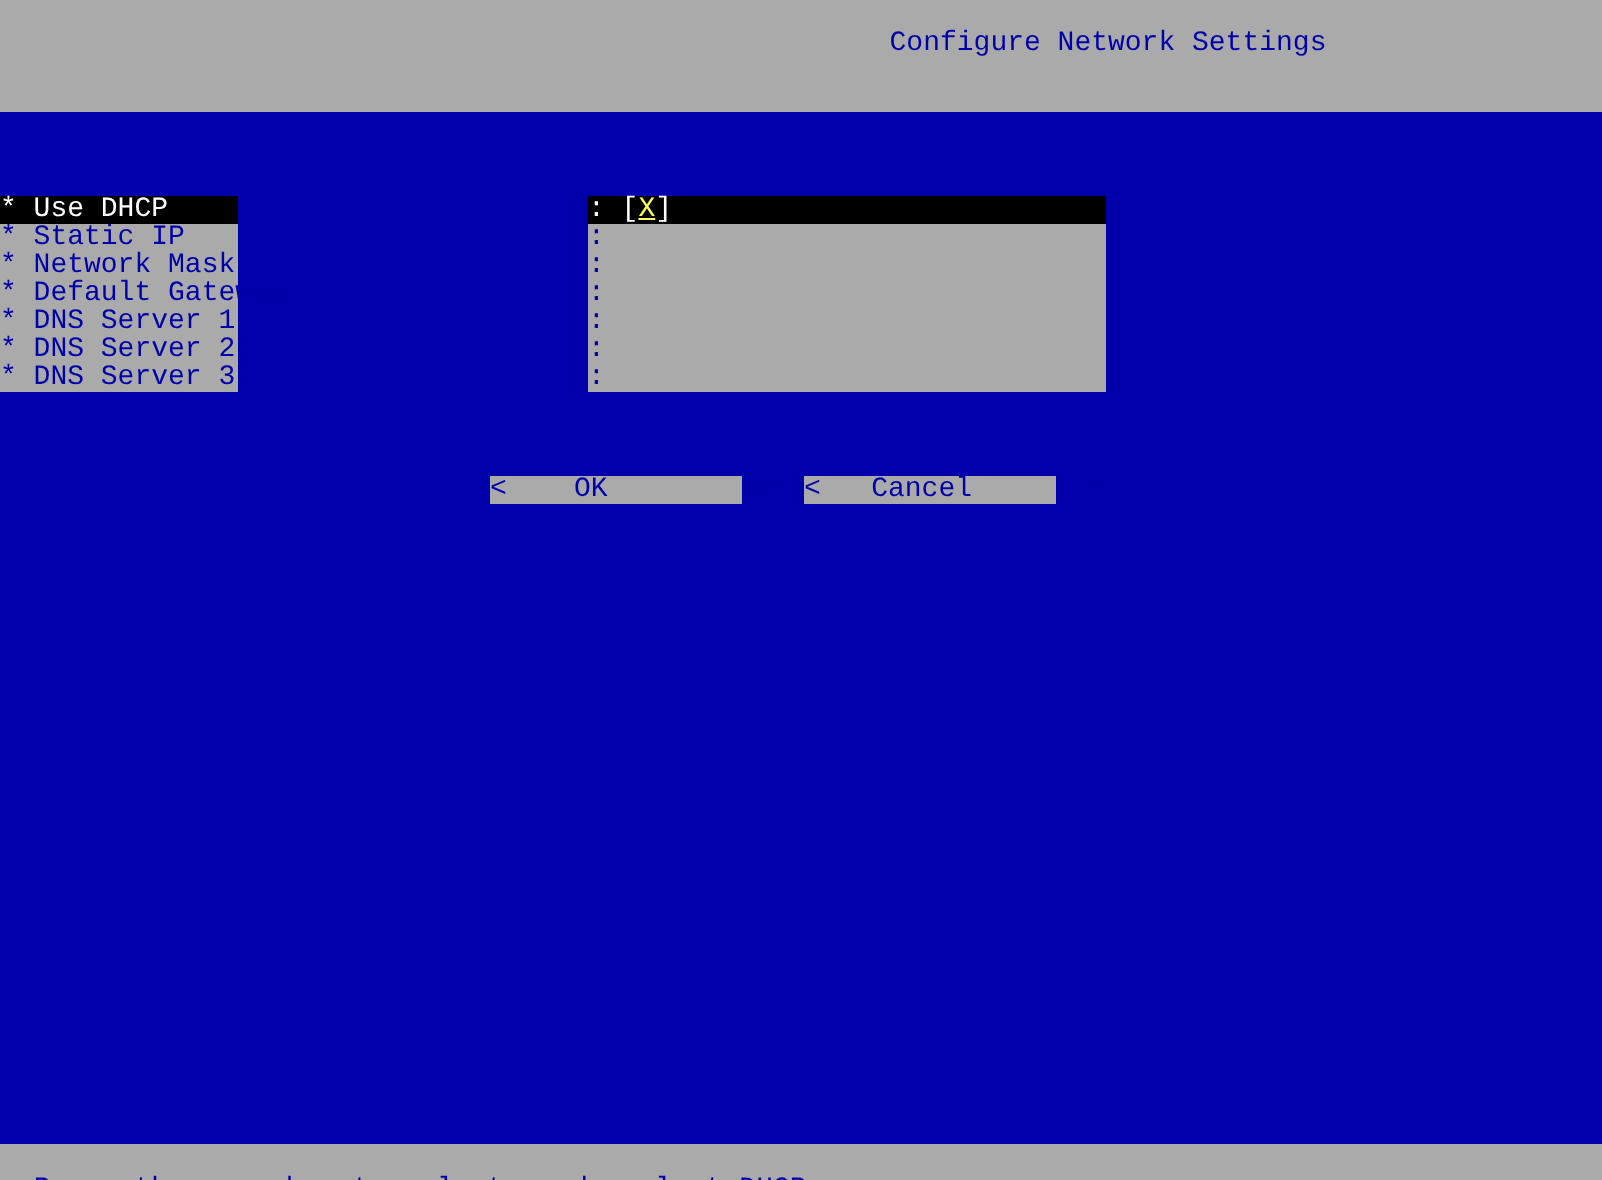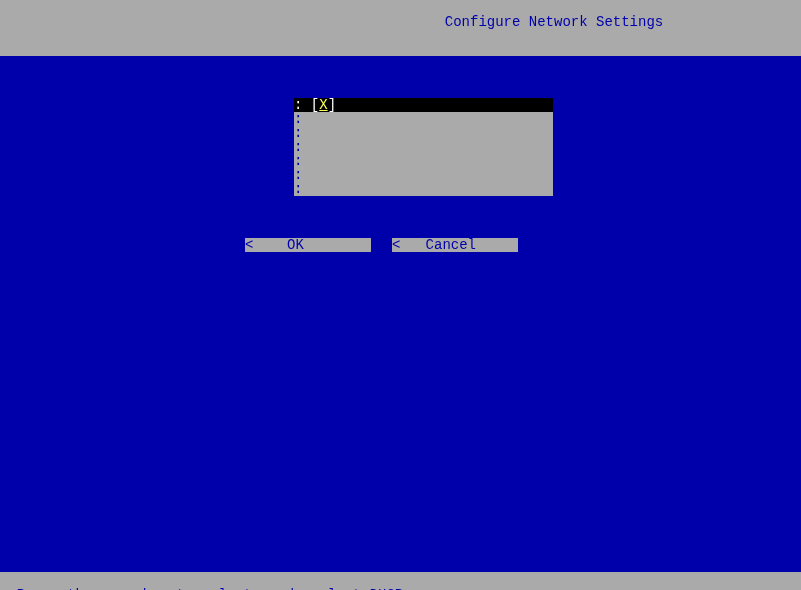--- a/index.html
+++ b/index.html
@@ -76,21 +76,21 @@
     }
     .field-value.normal {
       background: #aaaaaa;
       color: #0000aa;
     }
     .buttons-container {
       position: absolute;
       top: 182px;
       left: 245px;
       display: flex;
-      gap: 21px;
+      gap: 31px;
     }
     .button {
       background: #aaaaaa;
       color: #0000aa;
       width: 126px;
       height: 14px;
       line-height: 14px;
       white-space: pre;
       cursor: pointer;
     }
@@ -108,20 +108,29 @@
     }
   </style>
 </head>
 <body>
 
 <div class="header">
   <span>Configure Network Settings</span>
 </div>
 
 <div class="main">
+  <div class="fields-container">
+    <div class="field-label selected">* Use DHCP</div>
+    <div class="field-label normal">* Static IP</div>
+    <div class="field-label normal">* Network Mask</div>
+    <div class="field-label normal">* Default Gateway</div>
+    <div class="field-label normal">* DNS Server 1</div>
+    <div class="field-label normal">* DNS Server 2</div>
+    <div class="field-label normal">* DNS Server 3</div>
+  </div>
 
   <div class="values-container">
     <div class="field-value selected"><span>: [</span><span class="cursor">X</span><span>]</span></div>
     <div class="field-value normal">:</div>
     <div class="field-value normal">:</div>
     <div class="field-value normal">:</div>
     <div class="field-value normal">:</div>
     <div class="field-value normal">:</div>
     <div class="field-value normal">:</div>
   </div>

